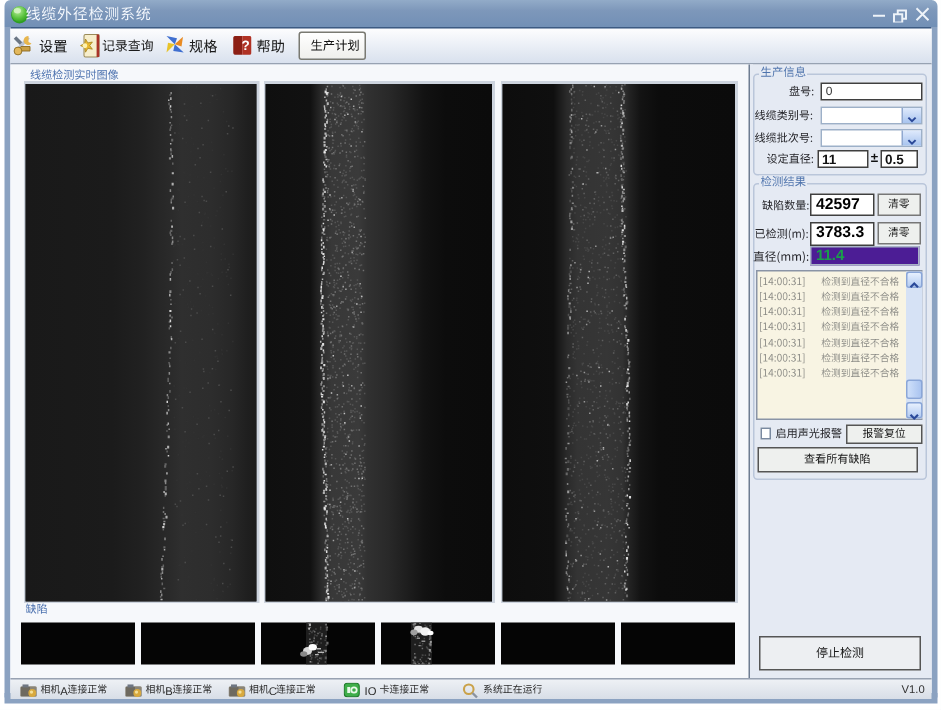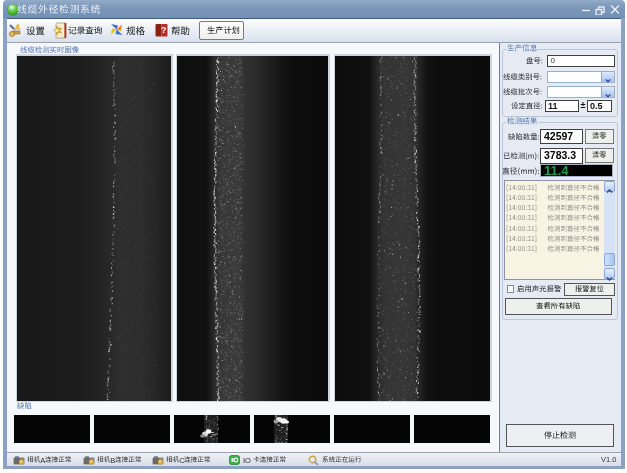--- a/index.html
+++ b/index.html
@@ -257,21 +257,21 @@
 <div class="abs" style="left:581.5px;top:147.5px;width:29.5px;height:15px;background:#eef0ee;border:1px solid #777;display:flex;align-items:center;justify-content:center">
       <svg width="14.4" height="8.5" viewBox="0 -6.34 14.4 8.5" style="display:block;overflow:visible">
         <path d="M0.6 -5.6C1.0 -5.3 1.5 -5.0 1.7 -4.8L2.1 -5.2C1.8 -5.4 1.3 -5.7 0.9 -5.9ZM0.3 -3.6C0.7 -3.4 1.2 -3.1 1.4 -2.8L1.8 -3.3C1.5 -3.5 1.0 -3.8 0.6 -4.0ZM0.5 0.2 1.0 0.5C1.3 -0.2 1.7 -1.1 2.0 -1.9L1.6 -2.2C1.3 -1.4 0.8 -0.4 0.5 0.2ZM3.1 -1.5H5.7V-1.0H3.1ZM3.1 -1.9V-2.5H5.7V-1.9ZM4.1 -6.0V-5.5H2.3V-5.1H4.1V-4.6H2.5V-4.2H4.1V-3.7H2.0V-3.3H6.8V-3.7H4.7V-4.2H6.4V-4.6H4.7V-5.1H6.6V-5.5H4.7V-6.0ZM2.6 -2.9V0.6H3.1V-0.6H5.7V-0.0C5.7 0.1 5.7 0.1 5.6 0.1C5.5 0.1 5.1 0.1 4.8 0.1C4.8 0.2 4.9 0.4 4.9 0.5C5.4 0.5 5.8 0.5 6.0 0.5C6.2 0.4 6.2 0.2 6.2 -0.0V-2.9Z M8.6 -4.2V-3.8H10.2V-4.2ZM8.4 -3.5V-3.1H10.2V-3.5ZM11.4 -3.5V-3.1H13.2V-3.5ZM11.4 -4.2V-3.8H13.0V-4.2ZM7.7 -4.9V-3.7H8.2V-4.6H10.5V-3.4H11.0V-4.6H13.4V-3.7H13.9V-4.9H11.0V-5.3H13.4V-5.8H8.2V-5.3H10.5V-4.9ZM10.3 -2.1C10.5 -2.0 10.8 -1.7 10.9 -1.6H8.4V-1.1H12.4C11.9 -0.8 11.4 -0.5 10.9 -0.3C10.4 -0.5 9.9 -0.7 9.5 -0.8L9.3 -0.4C10.2 -0.2 11.5 0.3 12.1 0.6L12.4 0.2C12.1 0.1 11.8 -0.0 11.5 -0.1C12.1 -0.4 12.8 -0.9 13.2 -1.3L12.9 -1.6L12.8 -1.6H11.0L11.3 -1.8C11.1 -2.0 10.9 -2.2 10.6 -2.4ZM10.9 -3.3C10.1 -2.7 8.7 -2.2 7.5 -1.9C7.6 -1.8 7.7 -1.6 7.8 -1.5C8.7 -1.8 9.9 -2.2 10.7 -2.6C11.5 -2.2 12.9 -1.8 13.9 -1.6C13.9 -1.7 14.1 -1.9 14.2 -2.0C13.2 -2.2 11.9 -2.5 11.1 -2.9L11.3 -3.0Z" fill="#1a1a1a"></path>
       </svg>
     </div>
 <div style="position:absolute;left:499.0px;top:166.5px">
       <svg width="37.5" height="9.2" viewBox="0 -6.86 37.5 9.2" style="display:block;overflow:visible">
         <path d="M1.5 -4.7V-0.2H0.4V0.3H7.5V-0.2H6.4V-4.7H3.9L4.0 -5.4H7.2V-5.9H4.1L4.2 -6.5L3.6 -6.6L3.5 -5.9H0.6V-5.4H3.4L3.3 -4.7ZM2.0 -3.1H5.8V-2.5H2.0ZM2.0 -3.6V-4.2H5.8V-3.6ZM2.0 -2.0H5.8V-1.4H2.0ZM2.0 -0.2V-0.9H5.8V-0.2Z M9.8 -6.5C9.5 -6.0 8.8 -5.3 8.2 -4.9C8.3 -4.8 8.4 -4.6 8.5 -4.4C9.2 -4.9 9.9 -5.6 10.4 -6.3ZM10.8 -6.1V-5.6H13.8C13.0 -4.6 11.5 -3.7 10.2 -3.3C10.4 -3.2 10.5 -2.9 10.6 -2.8C11.3 -3.1 12.1 -3.5 12.8 -4.0C13.6 -3.6 14.5 -3.2 14.9 -2.9L15.3 -3.3C14.8 -3.6 14.0 -4.0 13.3 -4.3C13.9 -4.8 14.4 -5.3 14.7 -5.9L14.3 -6.2L14.2 -6.1ZM10.8 -2.6V-2.0H12.5V-0.1H10.3V0.4H15.3V-0.1H13.1V-2.0H14.8V-2.6ZM9.9 -4.8C9.5 -4.0 8.8 -3.2 8.1 -2.7C8.2 -2.6 8.3 -2.3 8.4 -2.1C8.7 -2.3 8.9 -2.6 9.2 -2.9V0.6H9.8V-3.6C10.0 -3.9 10.3 -4.3 10.5 -4.6Z M17.5 1.5 17.9 1.3C17.2 0.2 16.9 -1.1 16.9 -2.4C16.9 -3.7 17.2 -5.1 17.9 -6.2L17.5 -6.4C16.7 -5.2 16.3 -4.0 16.3 -2.4C16.3 -0.9 16.7 0.4 17.5 1.5Z M19.0 0.0H19.7V-3.1C20.1 -3.5 20.4 -3.7 20.7 -3.7C21.3 -3.7 21.5 -3.4 21.5 -2.6V0.0H22.2V-3.1C22.6 -3.5 23.0 -3.7 23.3 -3.7C23.8 -3.7 24.1 -3.4 24.1 -2.6V0.0H24.8V-2.7C24.8 -3.8 24.4 -4.3 23.5 -4.3C23.0 -4.3 22.6 -4.0 22.1 -3.5C21.9 -4.0 21.6 -4.3 20.9 -4.3C20.4 -4.3 20.0 -4.0 19.6 -3.6H19.6L19.5 -4.2H19.0Z M26.2 0.0H26.9V-3.1C27.3 -3.5 27.6 -3.7 28.0 -3.7C28.5 -3.7 28.7 -3.4 28.7 -2.6V0.0H29.5V-3.1C29.9 -3.5 30.2 -3.7 30.5 -3.7C31.1 -3.7 31.3 -3.4 31.3 -2.6V0.0H32.0V-2.7C32.0 -3.8 31.6 -4.3 30.7 -4.3C30.2 -4.3 29.8 -4.0 29.3 -3.5C29.2 -4.0 28.8 -4.3 28.2 -4.3C27.7 -4.3 27.2 -4.0 26.8 -3.6H26.8L26.8 -4.2H26.2Z M33.5 1.5C34.2 0.4 34.6 -0.9 34.6 -2.4C34.6 -4.0 34.2 -5.2 33.5 -6.4L33.0 -6.2C33.7 -5.1 34.0 -3.7 34.0 -2.4C34.0 -1.1 33.7 0.2 33.0 1.3Z M36.4 -3.0C36.7 -3.0 36.9 -3.3 36.9 -3.6C36.9 -3.9 36.7 -4.1 36.4 -4.1C36.1 -4.1 35.9 -3.9 35.9 -3.6C35.9 -3.3 36.1 -3.0 36.4 -3.0ZM36.4 0.1C36.7 0.1 36.9 -0.1 36.9 -0.4C36.9 -0.8 36.7 -1.0 36.4 -1.0C36.1 -1.0 35.9 -0.8 35.9 -0.4C35.9 -0.1 36.1 0.1 36.4 0.1Z" fill="#26262b"></path>
       </svg>
     </div>
-<div class="abs" style="left:537px;top:163.5px;width:73px;height:13.5px;background:#000000;border:1px solid #a8b4c6;font-size:13px;font-weight:bold;color:#1a9e4a;padding-left:3px;line-height:12px">11.4</div>
+<div class="abs" style="left:537px;top:163.5px;width:73px;height:13.5px;background:#4c1d95;border:1px solid #a8b4c6;font-size:10px;font-weight:bold;color:#1a9e4a;padding-left:3px;line-height:12px">11.4</div>
 <div class="abs" style="left:500.5px;top:180px;width:111.5px;height:100px;background:#f8f4e3;border:1px solid #8a94a6"></div>
 <svg width="0" height="0" style="position:absolute">
       <defs>
         <g id="lrow">
           <path d="M0.7 1.2H2.1V0.8H1.2V-5.0H2.1V-5.4H0.7Z M2.9 0.0H5.6V-0.5H4.6V-5.0H4.2C3.9 -4.8 3.6 -4.7 3.1 -4.6V-4.2H4.0V-0.5H2.9Z M8.4 0.0H9.0V-1.4H9.6V-1.9H9.0V-5.0H8.3L6.2 -1.8V-1.4H8.4ZM8.4 -1.9H6.9L8.0 -3.6C8.1 -3.8 8.3 -4.1 8.4 -4.3H8.4C8.4 -4.1 8.4 -3.6 8.4 -3.4Z M10.8 -2.7C11.0 -2.7 11.2 -2.8 11.2 -3.1C11.2 -3.4 11.0 -3.6 10.8 -3.6C10.5 -3.6 10.3 -3.4 10.3 -3.1C10.3 -2.8 10.5 -2.7 10.8 -2.7ZM10.8 0.1C11.0 0.1 11.2 -0.1 11.2 -0.4C11.2 -0.7 11.0 -0.9 10.8 -0.9C10.5 -0.9 10.3 -0.7 10.3 -0.4C10.3 -0.1 10.5 0.1 10.8 0.1Z M13.6 0.1C14.6 0.1 15.2 -0.8 15.2 -2.5C15.2 -4.2 14.6 -5.1 13.6 -5.1C12.7 -5.1 12.1 -4.2 12.1 -2.5C12.1 -0.8 12.7 0.1 13.6 0.1ZM13.6 -0.4C13.1 -0.4 12.7 -1.0 12.7 -2.5C12.7 -4.0 13.1 -4.6 13.6 -4.6C14.2 -4.6 14.6 -4.0 14.6 -2.5C14.6 -1.0 14.2 -0.4 13.6 -0.4Z M17.4 0.1C18.3 0.1 19.0 -0.8 19.0 -2.5C19.0 -4.2 18.3 -5.1 17.4 -5.1C16.4 -5.1 15.9 -4.2 15.9 -2.5C15.9 -0.8 16.4 0.1 17.4 0.1ZM17.4 -0.4C16.8 -0.4 16.4 -1.0 16.4 -2.5C16.4 -4.0 16.8 -4.6 17.4 -4.6C18.0 -4.6 18.4 -4.0 18.4 -2.5C18.4 -1.0 18.0 -0.4 17.4 -0.4Z M20.2 -2.7C20.5 -2.7 20.7 -2.8 20.7 -3.1C20.7 -3.4 20.5 -3.6 20.2 -3.6C20.0 -3.6 19.8 -3.4 19.8 -3.1C19.8 -2.8 20.0 -2.7 20.2 -2.7ZM20.2 0.1C20.5 0.1 20.7 -0.1 20.7 -0.4C20.7 -0.7 20.5 -0.9 20.2 -0.9C20.0 -0.9 19.8 -0.7 19.8 -0.4C19.8 -0.1 20.0 0.1 20.2 0.1Z M23.0 0.1C23.9 0.1 24.6 -0.4 24.6 -1.3C24.6 -2.0 24.1 -2.5 23.5 -2.6V-2.6C24.0 -2.8 24.4 -3.2 24.4 -3.8C24.4 -4.6 23.8 -5.1 22.9 -5.1C22.4 -5.1 21.9 -4.8 21.6 -4.5L21.9 -4.1C22.2 -4.4 22.5 -4.6 22.9 -4.6C23.4 -4.6 23.8 -4.3 23.8 -3.8C23.8 -3.2 23.4 -2.8 22.4 -2.8V-2.4C23.5 -2.4 23.9 -2.0 23.9 -1.4C23.9 -0.8 23.5 -0.4 22.9 -0.4C22.4 -0.4 22.0 -0.7 21.7 -1.0L21.4 -0.6C21.7 -0.2 22.2 0.1 23.0 0.1Z M25.5 0.0H28.3V-0.5H27.3V-5.0H26.8C26.5 -4.8 26.2 -4.7 25.8 -4.6V-4.2H26.7V-0.5H25.5Z M29.0 1.2H30.3V-5.4H29.0V-5.0H29.8V0.8H29.0Z"></path>
           <g transform="translate(41.5,0)">
             <path d="M3.0 -3.4V-3.0H5.2V-3.4ZM2.6 -2.3C2.8 -1.8 2.9 -1.2 3.0 -0.7L3.4 -0.9C3.3 -1.3 3.2 -1.9 3.0 -2.4ZM3.8 -2.5C4.0 -2.0 4.1 -1.4 4.1 -0.9L4.5 -1.0C4.5 -1.4 4.4 -2.0 4.2 -2.5ZM1.2 -5.5V-4.2H0.3V-3.8H1.1C0.9 -2.9 0.6 -1.9 0.2 -1.4C0.3 -1.3 0.4 -1.0 0.5 -0.9C0.7 -1.3 1.0 -1.9 1.2 -2.6V0.5H1.6V-2.9C1.8 -2.6 2.0 -2.2 2.1 -2.0L2.3 -2.3C2.2 -2.5 1.8 -3.3 1.6 -3.5V-3.8H2.3V-4.2H1.6V-5.5ZM4.1 -5.5C3.6 -4.6 2.8 -3.8 2.0 -3.3C2.1 -3.2 2.3 -3.0 2.3 -2.9C3.0 -3.3 3.6 -4.0 4.1 -4.7C4.6 -4.1 5.4 -3.4 6.0 -2.9C6.1 -3.1 6.2 -3.3 6.3 -3.4C5.6 -3.8 4.8 -4.5 4.4 -5.1L4.5 -5.3ZM2.2 -0.2V0.2H6.1V-0.2H4.9C5.2 -0.8 5.6 -1.7 5.9 -2.4L5.5 -2.5C5.2 -1.8 4.8 -0.9 4.5 -0.2Z M9.7 -0.6C10.0 -0.3 10.4 0.2 10.6 0.5L10.9 0.3C10.7 -0.0 10.3 -0.5 10.0 -0.8ZM8.5 -5.1V-1.0H8.9V-4.7H10.3V-1.0H10.7V-5.1ZM12.1 -5.4V-0.0C12.1 0.1 12.1 0.1 12.0 0.1C11.9 0.1 11.6 0.1 11.3 0.1C11.3 0.2 11.4 0.4 11.4 0.5C11.9 0.5 12.1 0.5 12.3 0.4C12.5 0.3 12.5 0.2 12.5 -0.0V-5.4ZM11.2 -4.9V-1.0H11.6V-4.9ZM9.4 -4.2V-1.9C9.4 -1.2 9.3 -0.3 8.2 0.2C8.3 0.3 8.4 0.4 8.4 0.5C9.6 -0.1 9.8 -1.1 9.8 -1.9V-4.2ZM7.0 -5.0C7.4 -4.8 7.9 -4.5 8.1 -4.3L8.4 -4.7C8.1 -4.9 7.7 -5.2 7.3 -5.4ZM6.7 -3.3C7.1 -3.1 7.6 -2.8 7.8 -2.6L8.1 -3.0C7.9 -3.2 7.4 -3.5 7.0 -3.6ZM6.9 0.2 7.3 0.4C7.6 -0.2 7.9 -1.0 8.2 -1.6L7.8 -1.9C7.5 -1.2 7.1 -0.3 6.9 0.2Z M17.2 -4.9V-1.0H17.6V-4.9ZM18.5 -5.4V-0.2C18.5 -0.1 18.4 -0.1 18.3 -0.1C18.2 -0.1 17.8 -0.1 17.5 -0.1C17.5 0.0 17.6 0.2 17.6 0.4C18.1 0.4 18.5 0.4 18.7 0.3C18.9 0.2 18.9 0.1 18.9 -0.2V-5.4ZM13.4 -0.3 13.5 0.2C14.4 0.0 15.6 -0.2 16.8 -0.4L16.7 -0.9L15.4 -0.6V-1.6H16.7V-2.1H15.4V-2.8H14.9V-2.1H13.6V-1.6H14.9V-0.5ZM13.8 -2.9C13.9 -2.9 14.2 -3.0 16.2 -3.1C16.3 -3.0 16.4 -2.9 16.4 -2.7L16.8 -3.0C16.6 -3.4 16.2 -4.0 15.8 -4.4L15.5 -4.2C15.6 -4.0 15.8 -3.8 16.0 -3.5L14.3 -3.4C14.6 -3.7 14.8 -4.2 15.0 -4.6H16.8V-5.0H13.5V-4.6H14.5C14.3 -4.1 14.0 -3.7 13.9 -3.6C13.8 -3.4 13.7 -3.3 13.6 -3.3C13.7 -3.2 13.7 -3.0 13.8 -2.9Z M20.7 -3.9V-0.2H19.8V0.3H25.7V-0.2H24.8V-3.9H22.7L22.8 -4.5H25.5V-4.9H22.9L23.0 -5.4L22.5 -5.5L22.4 -4.9H20.0V-4.5H22.4L22.3 -3.9ZM21.2 -2.6H24.3V-2.1H21.2ZM21.2 -3.0V-3.5H24.3V-3.0ZM21.2 -1.7H24.3V-1.1H21.2ZM21.2 -0.2V-0.8H24.3V-0.2Z M27.7 -5.4C27.4 -5.0 26.8 -4.4 26.3 -4.1C26.4 -4.0 26.5 -3.8 26.6 -3.7C27.2 -4.1 27.8 -4.7 28.1 -5.3ZM28.5 -5.1V-4.7H31.0C30.3 -3.8 29.1 -3.1 28.0 -2.7C28.1 -2.6 28.3 -2.5 28.3 -2.3C29.0 -2.6 29.6 -2.9 30.2 -3.3C30.8 -3.0 31.6 -2.6 31.9 -2.4L32.2 -2.8C31.9 -3.0 31.2 -3.3 30.6 -3.6C31.1 -4.0 31.5 -4.4 31.8 -4.9L31.4 -5.1L31.3 -5.1ZM28.5 -2.2V-1.7H29.9V-0.1H28.1V0.3H32.2V-0.1H30.4V-1.7H31.8V-2.2ZM27.8 -4.0C27.4 -3.3 26.8 -2.7 26.2 -2.2C26.3 -2.1 26.4 -1.9 26.5 -1.8C26.7 -2.0 26.9 -2.2 27.2 -2.4V0.5H27.7V-3.0C27.9 -3.3 28.1 -3.6 28.2 -3.8Z M36.1 -3.1C36.9 -2.6 37.9 -1.8 38.3 -1.3L38.7 -1.7C38.3 -2.2 37.3 -2.9 36.5 -3.4ZM32.9 -5.0V-4.5H35.8C35.2 -3.4 34.1 -2.3 32.8 -1.7C32.9 -1.5 33.0 -1.4 33.1 -1.2C34.0 -1.7 34.8 -2.4 35.5 -3.1V0.5H36.0V-3.8C36.2 -4.0 36.3 -4.3 36.5 -4.5H38.6V-5.0Z M42.4 -5.5C41.7 -4.5 40.5 -3.6 39.3 -3.1C39.4 -3.0 39.5 -2.8 39.6 -2.7C39.9 -2.8 40.3 -3.0 40.6 -3.2V-2.9H43.9V-3.3C44.2 -3.1 44.6 -2.9 45.0 -2.7C45.0 -2.9 45.2 -3.1 45.3 -3.2C44.3 -3.6 43.3 -4.2 42.6 -5.0L42.8 -5.3ZM40.8 -3.3C41.4 -3.7 41.9 -4.1 42.3 -4.6C42.8 -4.1 43.3 -3.7 43.9 -3.3ZM40.3 -2.1V0.5H40.8V0.1H43.8V0.5H44.3V-2.1ZM40.8 -0.3V-1.7H43.8V-0.3Z M49.2 -4.3H50.7C50.5 -3.9 50.2 -3.5 49.9 -3.2C49.6 -3.5 49.3 -3.9 49.2 -4.2ZM46.8 -5.5V-4.1H45.8V-3.6H46.8C46.6 -2.7 46.1 -1.7 45.7 -1.1C45.8 -1.0 45.9 -0.8 45.9 -0.7C46.3 -1.1 46.6 -1.8 46.8 -2.6V0.5H47.3V-2.8C47.5 -2.5 47.7 -2.1 47.8 -1.9L48.1 -2.3C48.0 -2.5 47.5 -3.1 47.3 -3.3V-3.6H48.0L47.9 -3.5C48.0 -3.4 48.2 -3.2 48.2 -3.1C48.5 -3.3 48.7 -3.6 48.9 -3.8C49.1 -3.5 49.3 -3.2 49.6 -2.9C49.0 -2.5 48.4 -2.1 47.7 -1.9C47.8 -1.8 47.9 -1.6 48.0 -1.5C48.2 -1.6 48.3 -1.6 48.5 -1.7V0.5H49.0V0.2H50.8V0.5H51.2V-1.8L51.5 -1.6C51.6 -1.8 51.8 -1.9 51.9 -2.0C51.2 -2.2 50.7 -2.5 50.2 -2.9C50.7 -3.4 51.0 -4.0 51.3 -4.6L51.0 -4.8L50.9 -4.8H49.5C49.6 -4.9 49.7 -5.1 49.8 -5.3L49.3 -5.5C49.0 -4.8 48.6 -4.2 48.1 -3.7V-4.1H47.3V-5.5ZM49.0 -0.2V-1.4H50.8V-0.2ZM48.8 -1.9C49.2 -2.1 49.6 -2.3 49.9 -2.6C50.2 -2.3 50.6 -2.1 51.0 -1.9Z"></path>
           </g>
         </g>
       </defs>

